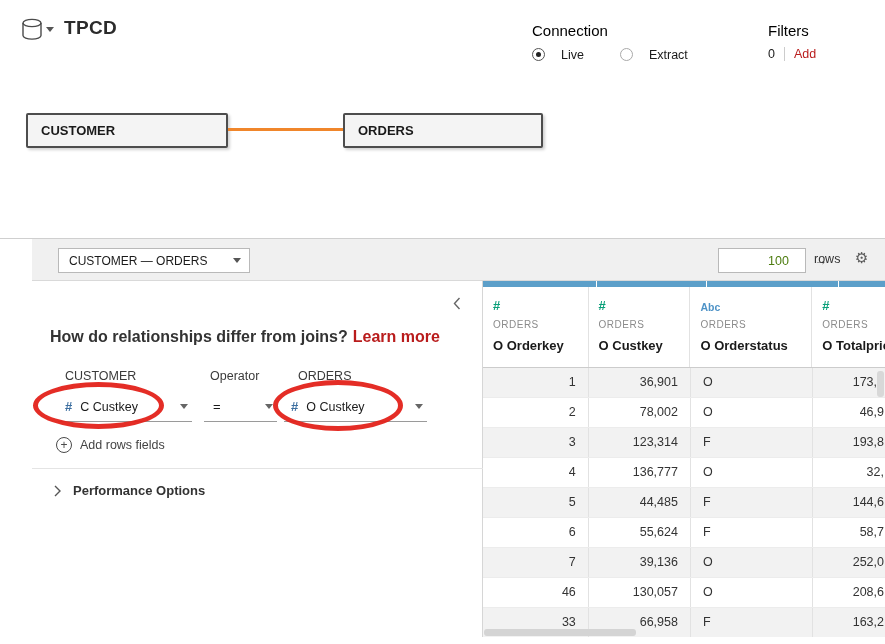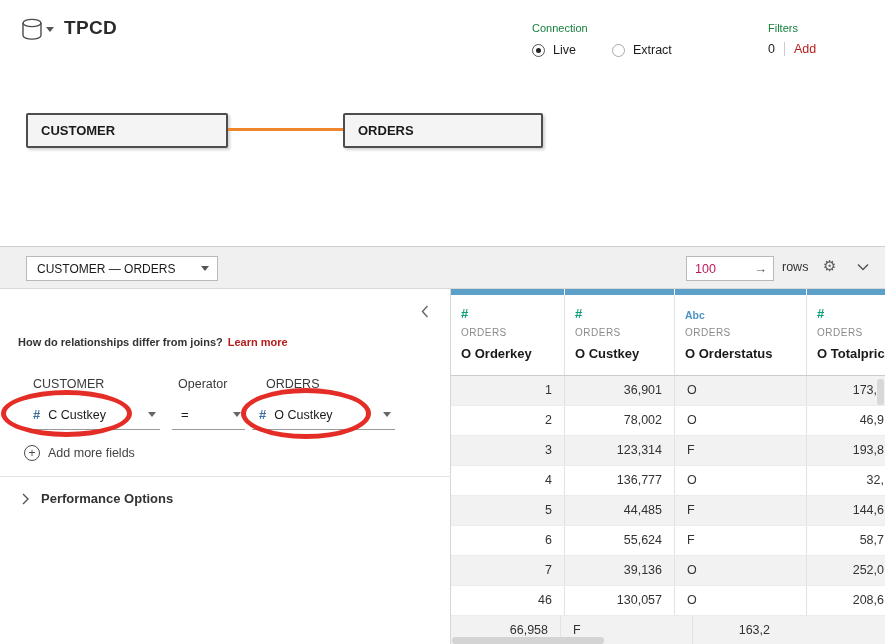--- a/index.html
+++ b/index.html
@@ -7,58 +7,58 @@
   body {
     position: relative; overflow: hidden; background:#fff;
     font-family:"Liberation Sans","DejaVu Sans",sans-serif; color:#1a1a1a;
   }
   
   .app-header { position:absolute; left:0; top:0; width:885px; height:246px; background:#fff; }
   .db-icon { position:absolute; left:20px; top:18px; }
   .db-caret { position:absolute; left:46px; top:27px; width:0; height:0;
     border-left:4px solid transparent; border-right:4px solid transparent; border-top:5px solid #555; }
   .ds-title { position:absolute; left:64px; top:17px; font-size:19px; font-weight:600; color:#2b2b2b; letter-spacing:.3px; }
-  .sec-label { font-size:11px; color:#15803d; }
+  .sec-label { font-size:15px; color:#000000; }
   .connection { position:absolute; left:532px; top:22px; }
   .conn-opts { display:flex; gap:36px; margin-top:9px; align-items:center; }
-  .radio-opt { display:flex; align-items:center; gap:8px; font-size:12.5px; color:#1a1a1a; cursor:pointer; }
+  .radio-opt { display:flex; gap:16px; font-size:12.5px; color:#1a1a1a; cursor:pointer; }
   .radio { width:13px; height:13px; border-radius:50%; border:1px solid #a9a9a9; background:#fff; position:relative; }
   .radio.sel { border-color:#555; }
   .radio.sel::after { content:""; position:absolute; left:3px; top:3px; width:5px; height:5px; border-radius:50%; background:#222; }
   .filters { position:absolute; left:768px; top:22px; }
   .filters-row { display:flex; align-items:center; gap:9px; margin-top:8px; font-size:12.5px; }
   .vdiv { width:1px; height:14px; background:#ccc; }
   .link { color:#b91c1c; cursor:pointer; }
   
   .table-box { position:absolute; top:113px; height:35px; background:#f4f4f4;
     border:2px solid #4d4d4d; border-radius:2px; box-shadow:2px 2px 3px rgba(0,0,0,.18);
     display:flex; align-items:center; padding-left:13px; font-size:13px; font-weight:600; color:#1a1a1a; cursor:pointer; }
   .box-customer { left:26px; width:202px; }
   .box-orders  { left:343px; width:200px; }
   .connector { position:absolute; left:228px; top:128px; width:115px; height:3px; background:#f0862b; cursor:pointer; }
   
-  .panel { position:absolute; left:0; top:246px; width:885px; height:398px; border-top:1px solid #cfcfcf; background:#fff; }
+  .panel { position:absolute; left:0; top:238px; width:885px; height:398px; border-top:1px solid #cfcfcf; background:#fff;padding-left:32px; }
   .toolbar { position:relative; height:42px; background:#f0f0f0; border-bottom:1px solid #d9d9d9; }
   .rel-select { position:absolute; left:26px; top:9px; width:192px; height:25px; background:#fff;
     border:1px solid #b9b9b9; display:flex; align-items:center; padding:0 8px 0 10px; font-size:12px; cursor:pointer; }
   .caret { width:0; height:0; border-left:4px solid transparent; border-right:4px solid transparent; border-top:5px solid #555; }
   .rel-select .caret { margin-left:auto; }
   .rows-box { position:absolute; left:686px; top:9px; width:88px; height:25px; background:#fff;
     border:1px solid #b9b9b9; display:flex; align-items:center; }
   .rows-box input { width:54px; border:none; outline:none; background:transparent; font-size:12.5px;
-    padding-left:8px; font-family:inherit; color:#be185d; }
+    padding-left:8px; font-family:inherit; color:#4d7c0f;margin-left:41px; }
   .rows-arrow { margin-left:auto; margin-right:6px; font-size:13px; color:#555; cursor:pointer; }
   .rows-label { position:absolute; left:782px; top:13px; font-size:12.5px; color:#333; }
   .gear { position:absolute; left:823px; top:11px; font-size:15px; color:#5a5a5a; cursor:pointer; line-height:1; }
   .tb-chev { position:absolute; left:857px; top:16px; cursor:pointer; }
   
   .content { position:relative; height:356px; display:flex; }
   .left-pane { position:relative; width:451px; height:100%; background:#fff; border-right:1px solid #d6d6d6; }
   .collapse { position:absolute; left:421px; top:16px; cursor:pointer; }
-  .question { position:absolute; left:18px; top:47px; font-size:11px; font-weight:700; color:#333; }
+  .question { position:absolute; left:18px; top:47px; font-size:16px; font-weight:700; color:#333; }
   .question .link { font-weight:700; margin-left:5px; }
   .flbl { position:absolute; top:88px; font-size:12.5px; color:#3a3a3a; }
   .ctl { position:absolute; top:111px; height:30px; border-bottom:1px solid #9a9a9a;
     display:flex; align-items:center; cursor:pointer; }
   .ctl .caret { margin-left:auto; margin-right:4px; border-top-color:#666; }
   .f-icon { color:#3d6fa0; font-weight:700; font-size:13px; margin:0 8px 0 7px; }
   .f-name { font-size:12.5px; color:#1a1a1a; }
   .op-eq { font-size:13px; color:#1a1a1a; margin-left:9px; }
   .annot { position:absolute; border:5px solid rgba(227,34,26,.95); border-radius:50%; pointer-events:none; }
   .annot-l { left:1px;  top:101px; width:131px; height:47px; }
@@ -182,21 +182,21 @@
         <span class="f-icon">#</span>
         <span class="f-name">O Custkey</span>
         <span class="caret"></span>
       </div>
 
       <div class="annot annot-l"></div>
       <div class="annot annot-r"></div>
 
       <div class="add-more">
         <span class="plus-circle">+</span>
-        <span class="txt">Add more fields</span>
+        <span class="txt">Add rows fields</span>
       </div>
 
       <div class="hdiv"></div>
 
       <div class="perf">
         <svg width="7" height="12" viewBox="0 0 7 12" fill="none" stroke="#555" stroke-width="1.4">
           <polyline points="1,1 6,6 1,11"></polyline>
         </svg>
         <span class="txt">Performance Options</span>
       </div>
@@ -274,20 +274,21 @@
         <div class="gcell c2">O</div>
         <div class="gcell c3">252,0</div>
       </div>
       <div class="grow">
         <div class="gcell c0">46</div>
         <div class="gcell c1">130,057</div>
         <div class="gcell c2">O</div>
         <div class="gcell c3">208,6</div>
       </div>
       <div class="grow odd">
+        <div class="gcell c0">33</div>
         <div class="gcell c1">66,958</div>
         <div class="gcell c2">F</div>
         <div class="gcell c3">163,2</div>
       </div>
 
       <div class="vscroll"></div>
       <div class="hscroll"></div>
     </div>
   </div>
 </div>

